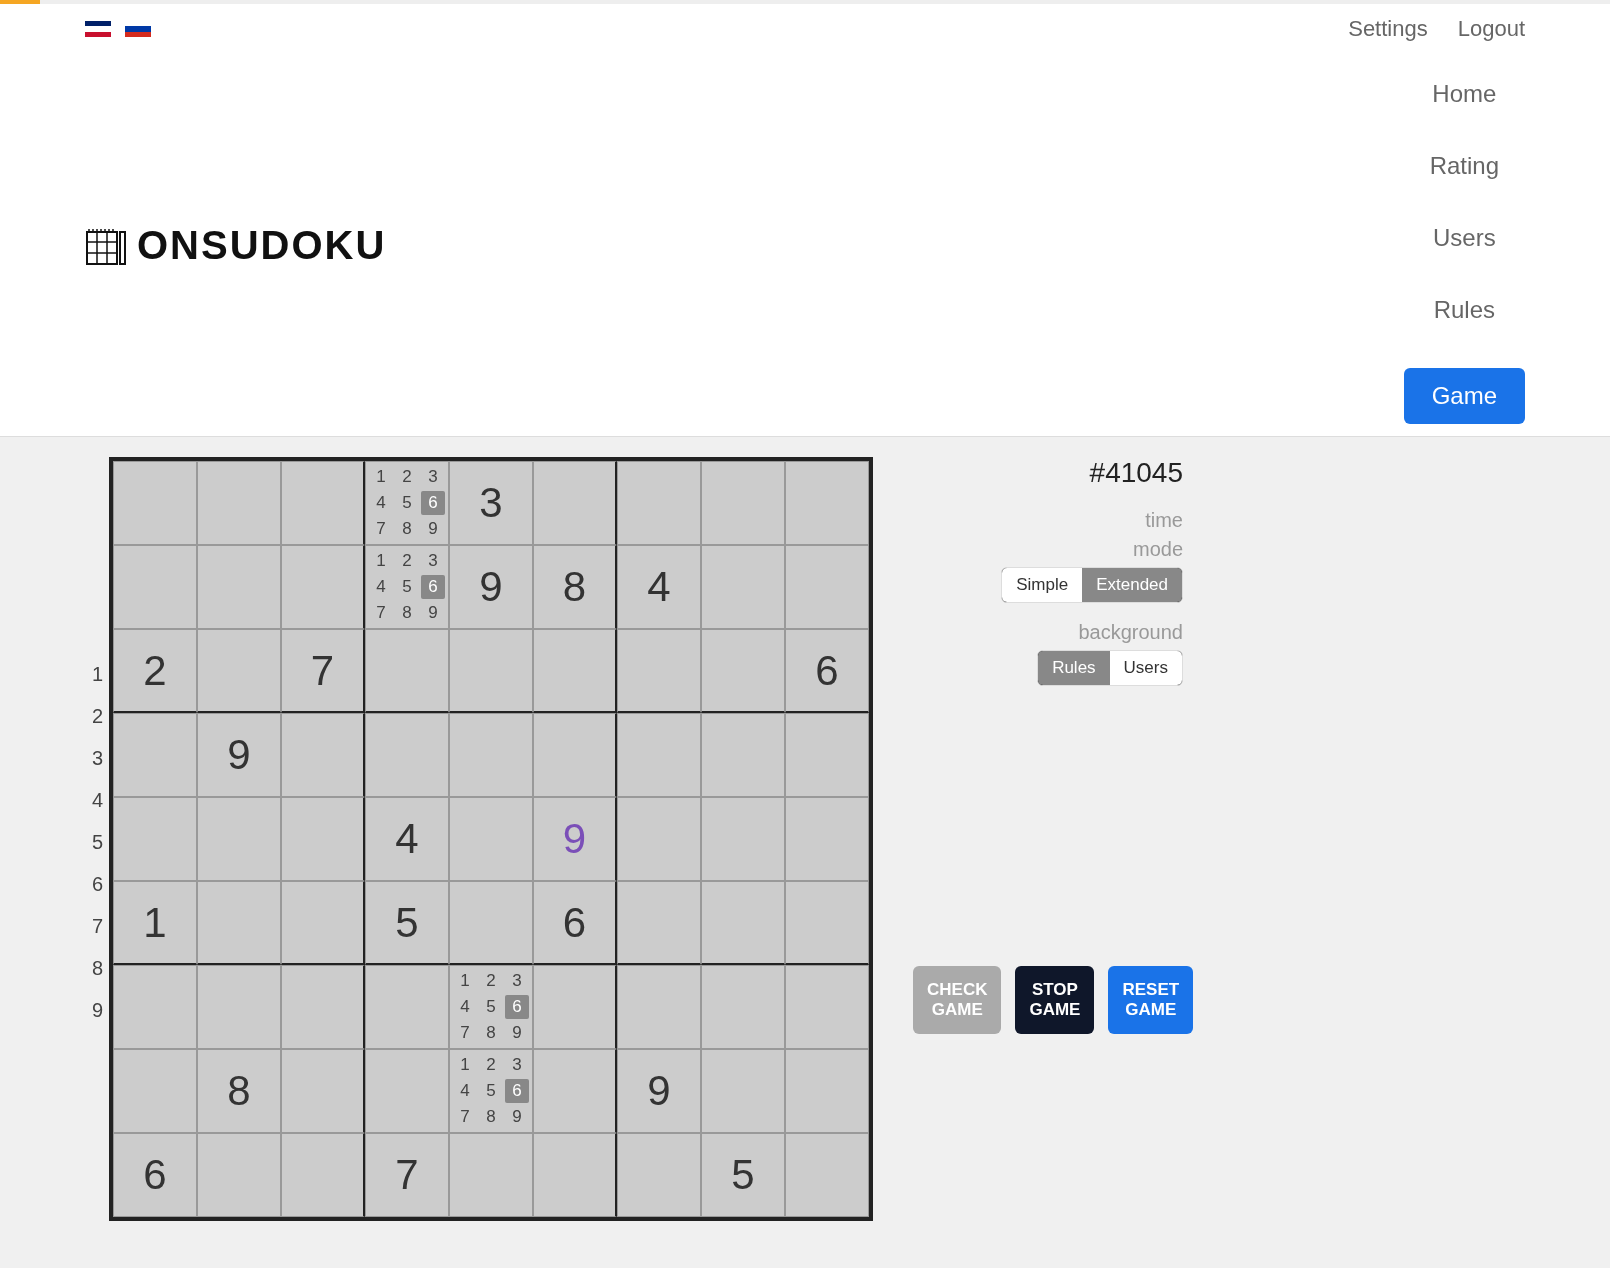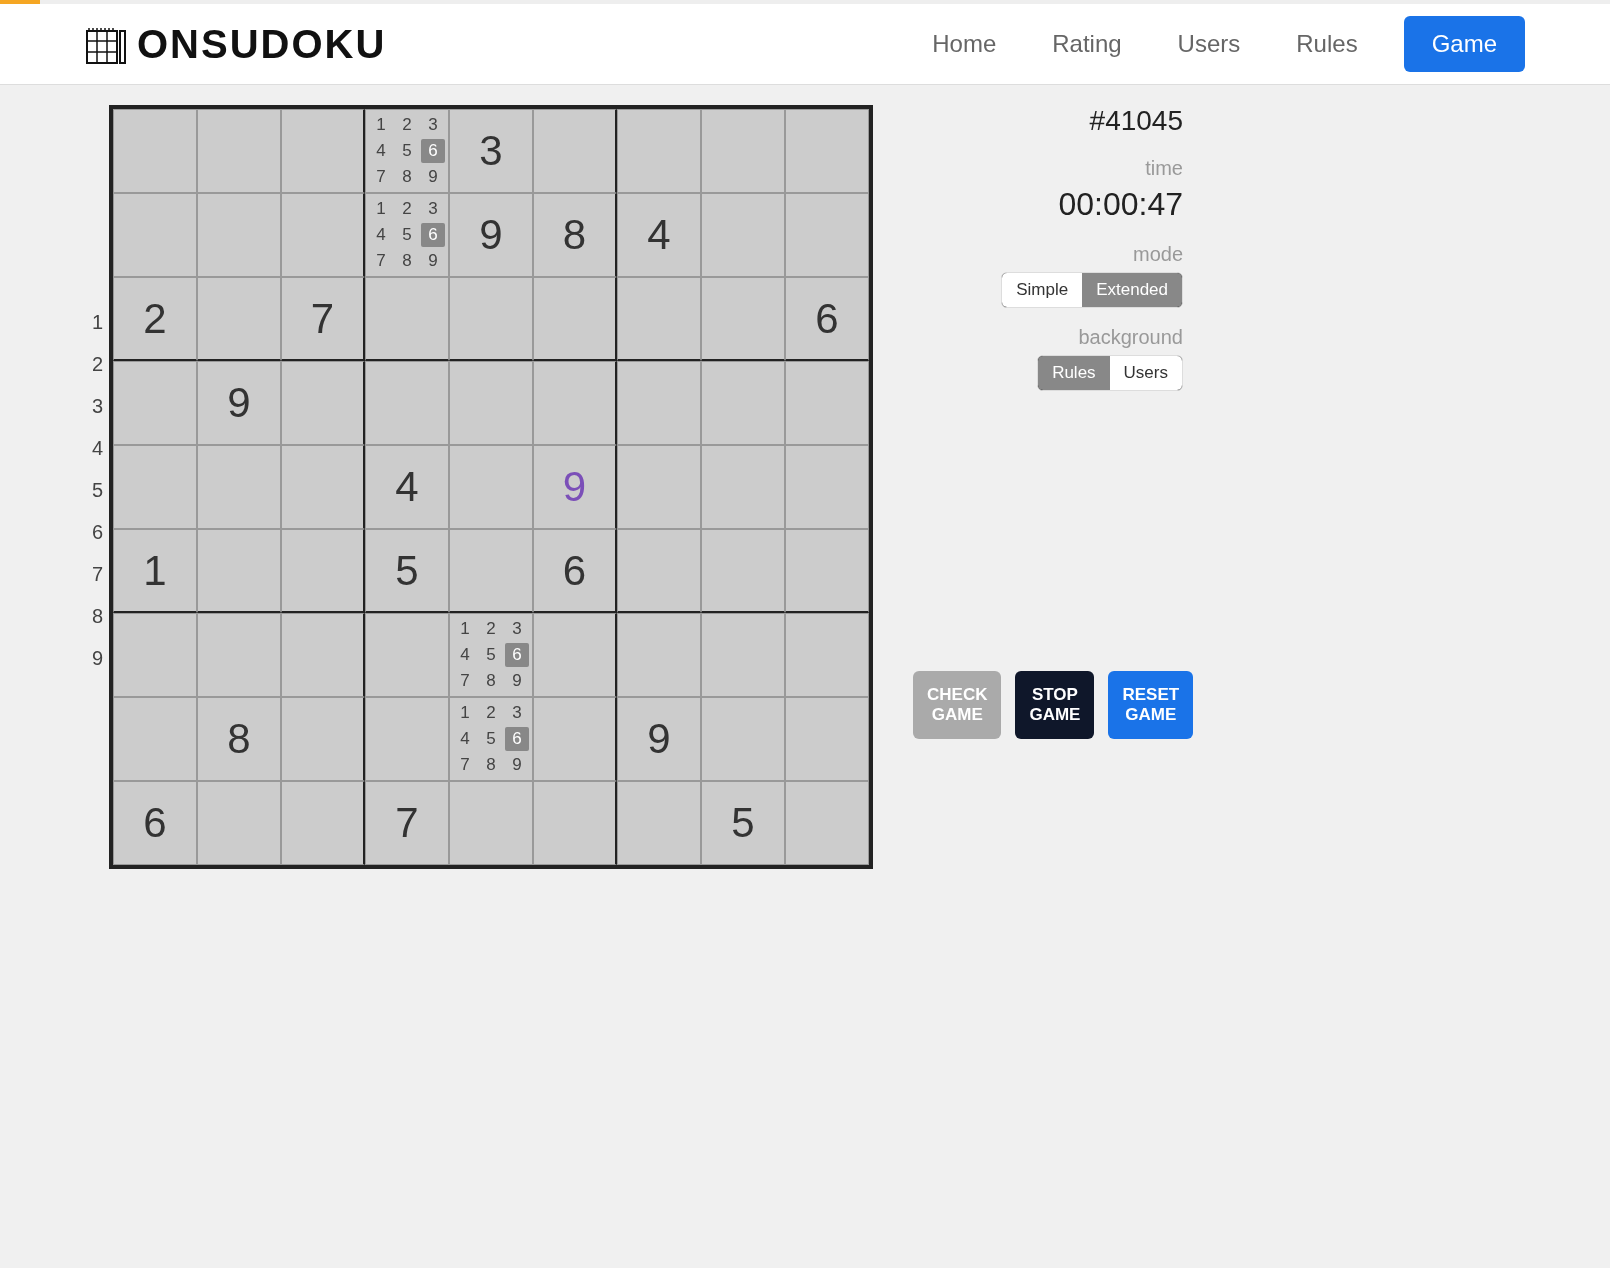--- a/index.html
+++ b/index.html
@@ -11,23 +11,23 @@
 .flags { display: flex; gap: 14px; }
 .flag { width: 26px; height: 16px; cursor: pointer; }
 .flag-uk { background: linear-gradient(to bottom, #012169 33%, #fff 33%, #fff 66%, #C8102E 66%); position: relative; }
 .flag-ru { background: linear-gradient(to bottom, #fff 33%, #0039A6 33%, #0039A6 66%, #D52B1E 66%); }
 .user-links { display: flex; gap: 30px; }
 .user-links a { color: #666; text-decoration: none; font-size: 22px; }
 .header-main { display: flex; justify-content: space-between; align-items: center; }
 .logo { display: flex; align-items: flex-end; gap: 10px; }
 .logo-icon { width: 42px; height: 42px; }
 .logo-text { font-family: Impact, 'Arial Black', sans-serif; font-size: 40px; letter-spacing: 2px; color: #111; font-weight: 900; }
-.nav { display: flex; gap: 36px; align-items: center; }
+.nav { display: flex; gap: 16px; align-items: center; flex-direction: column; }
 .nav a { color: #666; text-decoration: none; font-size: 24px; padding: 14px 10px; }
-.nav a.active { background: #1a73e8; color: #fff; border-radius: 6px; padding: 14px 28px; }
+.nav a.active { background: #1a73e8; color: #fff; border-radius: 6px; padding: 14px 28px; margin-top: 14px; }
 .content { padding: 20px 85px; display: flex; gap: 40px; }
 .game-area { display: flex; align-items: flex-start; gap: 6px; }
 .row-numbers { display: flex; flex-direction: column; padding-top: 196px; }
 .row-numbers span { height: 42px; display: flex; align-items: center; justify-content: flex-end; color: #444; font-size: 20px; width: 18px; }
 .board { display: grid; grid-template-columns: repeat(9, 84px); grid-template-rows: repeat(9, 84px); background: #222; border: 4px solid #222; }
 .cell { background: #ccc; display: flex; align-items: center; justify-content: center; position: relative; border: 1px solid #999; }
 .cell[data-br="1"] { border-right: 2px solid #222; }
 .cell[data-bb="1"] { border-bottom: 2px solid #222; }
 .cell .big { color: #333; font-size: 42px; }
 .cell .big.user { color: #7b4fb8; }
@@ -46,20 +46,30 @@
 .btn-check { background: #aaa; }
 .btn-stop { background: #0f172a; }
 .btn-reset { background: #1a73e8; }
 </style>
 </head>
 <body>
 
 <div class="topbar"></div>
 
 <div class="header">
+  <div class="header-top">
+    <div class="flags">
+      <div class="flag flag-uk"></div>
+      <div class="flag flag-ru"></div>
+    </div>
+    <div class="user-links">
+      <a href="#">Settings</a>
+      <a href="#">Logout</a>
+    </div>
+  </div>
   <div class="header-main">
     <div class="logo">
       <svg class="logo-icon" viewBox="0 0 42 42">
         <rect x="2" y="6" width="30" height="32" fill="none" stroke="#111" stroke-width="2"></rect>
         <line x1="12" y1="6" x2="12" y2="38" stroke="#111" stroke-width="1.5"></line>
         <line x1="22" y1="6" x2="22" y2="38" stroke="#111" stroke-width="1.5"></line>
         <line x1="2" y1="16" x2="32" y2="16" stroke="#111" stroke-width="1.5"></line>
         <line x1="2" y1="27" x2="32" y2="27" stroke="#111" stroke-width="1.5"></line>
         <circle cx="4" cy="4" r="1" fill="#111"></circle>
           <circle cx="8" cy="4" r="1" fill="#111"></circle>
@@ -259,21 +269,20 @@
         <div class="cell"></div>
         <div class="cell">
           <span class="big">5</span>
         </div>
         <div class="cell"></div>
       </div>
   </div>
   <div class="side">
     <div class="game-id">#41045</div>
     <div class="label">time</div>
-    <div class="timer">00:00:47</div>
     <div class="label">mode</div>
     <div class="toggle-group">
       <button>Simple</button>
       <button class="active">Extended</button>
     </div>
     <div class="label">background</div>
     <div class="toggle-group">
       <button class="active">Rules</button>
       <button>Users</button>
     </div>

